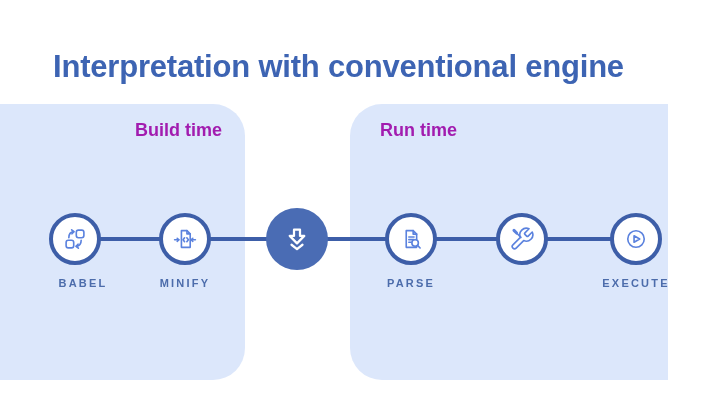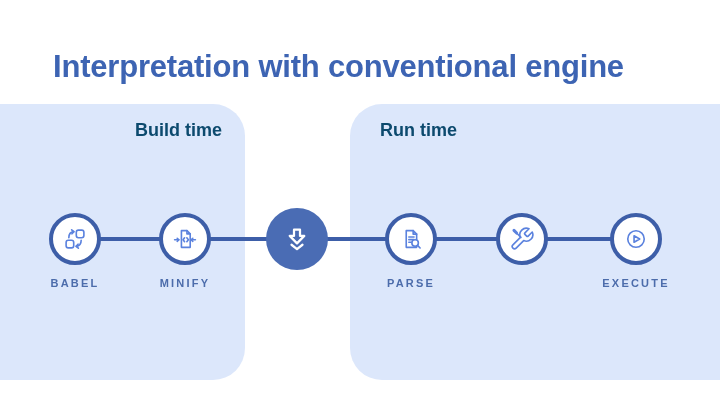--- a/index.html
+++ b/index.html
@@ -13,25 +13,25 @@
   .slide-title{
     position:absolute;left:37px;top:33px;margin:16px;
     font-size:31px;font-weight:bold;letter-spacing:-0.2px;
     color:#3d64b3;white-space:nowrap;
   }
 
   .panel{
     position:absolute;top:104px;height:276px;background:#dce7fb;z-index:1;
   }
   .panel-build{left:0;width:245px;border-radius:0 32px 32px 0;}
-  .panel-run{left:350px;width:370px;border-radius:32px 0 0 32px;}
+  .panel-run{left:350px;width:318px;border-radius:32px 0 0 32px;}
 
   .panel-heading{
     position:absolute;top:16px;margin:0;
-    font-size:18px;font-weight:bold;color:#0c4a6e;white-space:nowrap;
+    font-size:18px;font-weight:bold;color:#a21caf;white-space:nowrap;
   }
   .panel-build .panel-heading{left:135px;}
   .panel-run .panel-heading{left:30px;}
 
   .connector{
     position:absolute;left:75px;top:237px;width:562px;height:4px;
     background:#3d5ea8;z-index:2;
   }
 
   .node-circle{
@@ -47,21 +47,21 @@
   .c-install{left:266px;}
   .c-parse{left:385px;}
   .c-compile{left:496px;}
   .c-execute{left:610px;}
 
   .node-label{
     position:absolute;top:277px;width:110px;text-align:center;z-index:3;
     font-size:11px;font-weight:bold;letter-spacing:2.2px;color:#4c6cab;
     white-space:nowrap;
   }
-  .l-babel{left:20px;}
+  .l-babel{left:28px;}
   .l-minify{left:130px;}
   .l-install{left:242px;}
   .l-parse{left:356px;text-align:center;}
   .l-compile{left:467px;}
   .l-execute{left:581px;}
 
   .icon{display:block;}
   .icon path,.icon rect,.icon circle,.icon line,.icon polyline{
     fill:none;stroke:#5b82de;stroke-width:1.5;
     stroke-linecap:round;stroke-linejoin:round;

